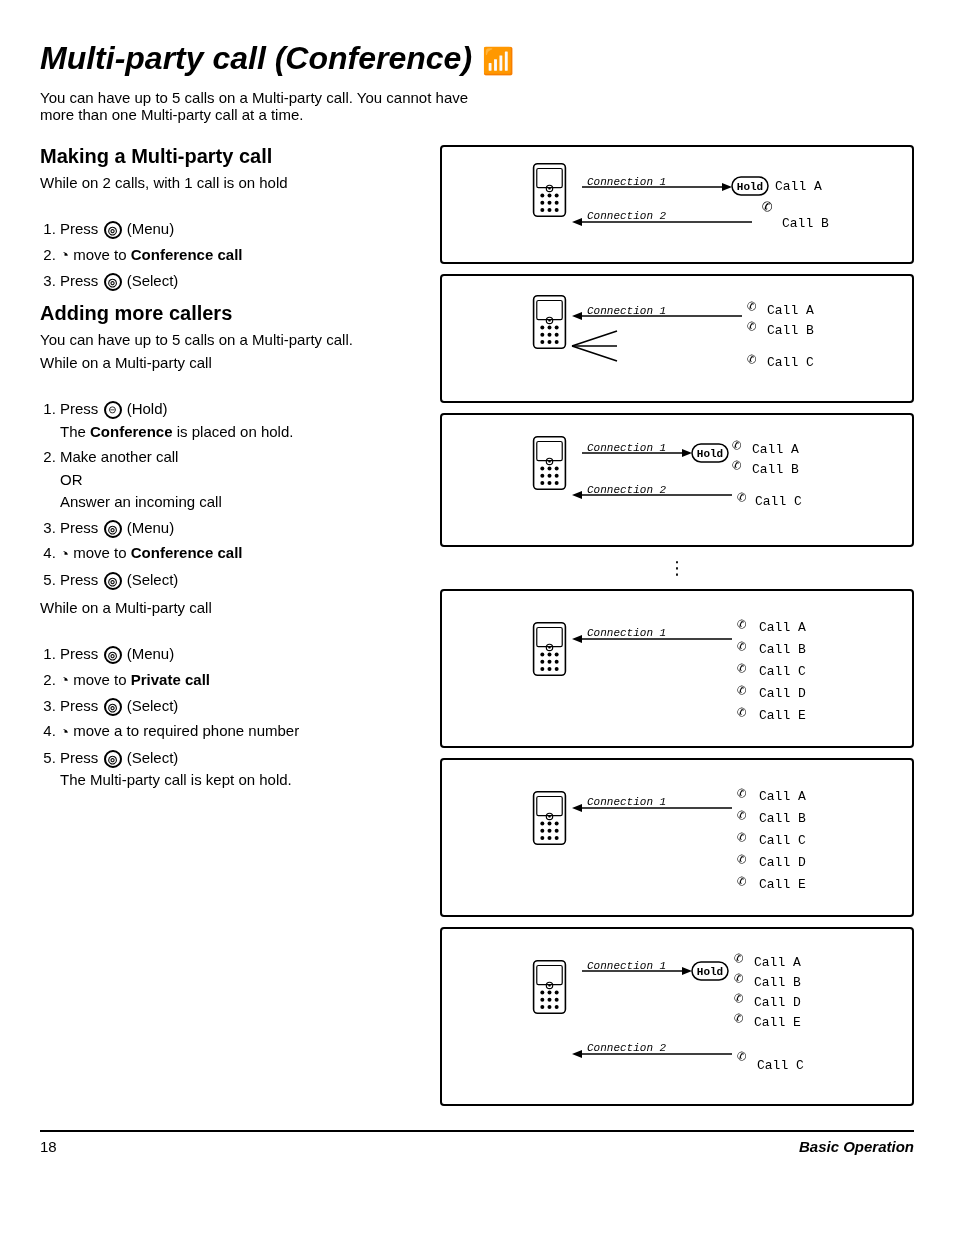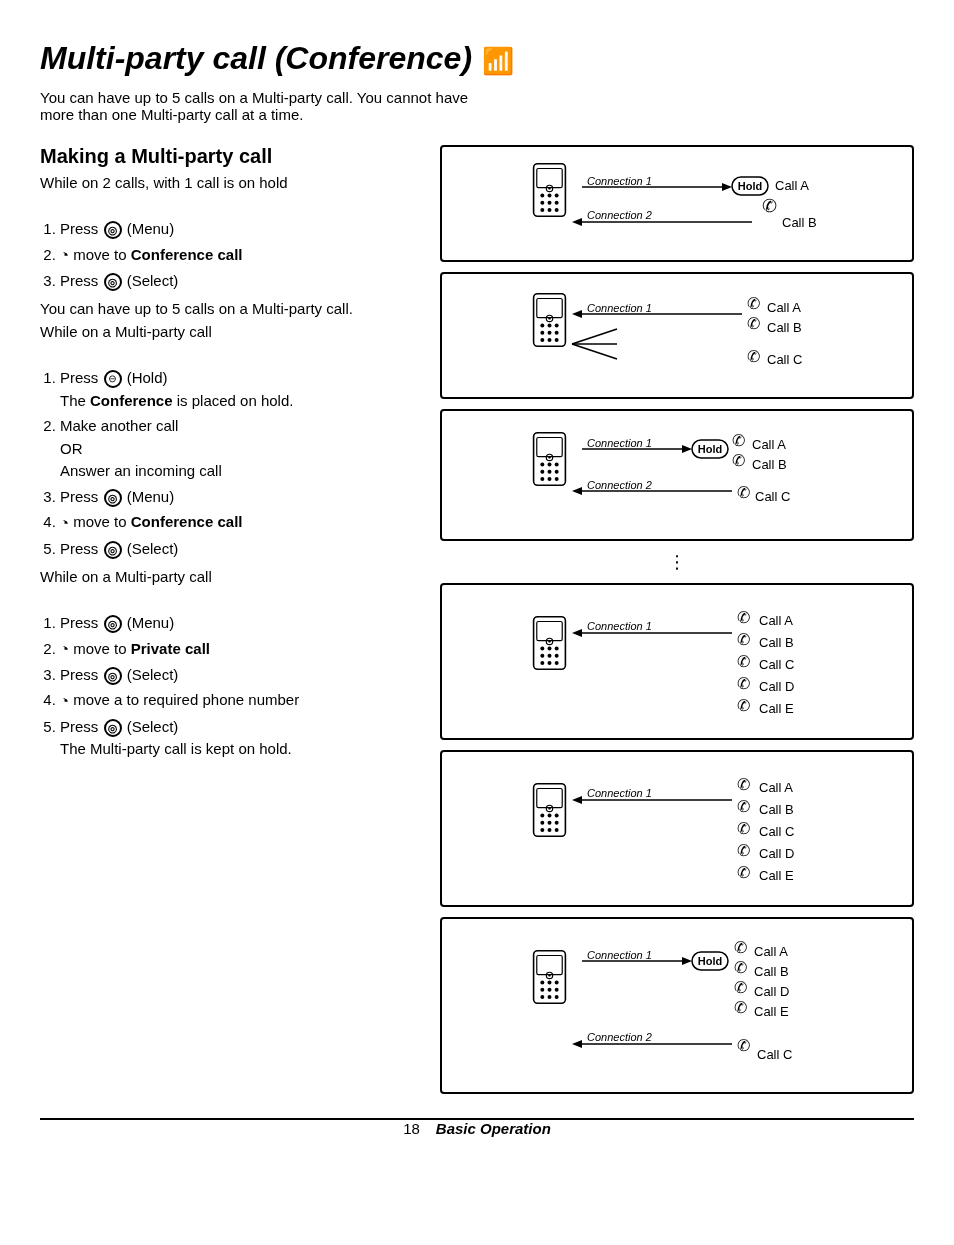--- a/index.html
+++ b/index.html
@@ -92,34 +92,36 @@
     }
 
     
     .diagram-box {
       border: 2px solid #000;
       border-radius: 4px;
       padding: 10px 9px;
       position: relative;
       background: #fff;
       min-height: 100px;
+      font-family: Liberation Mono, monospace;
     }
     .dots-row {
       text-align: center;
       font-size: 18px;
       line-height: 1;
       padding: 2px 0;
     }
 
     .footer-bar {
       display: flex;
-      justify-content: center;
+      justify-content: space-between;
       align-items: center;
       margin-top: 24px;
       border-top: 2px solid #000;
+      padding-top: 6px;
       gap: 16px;
     }
     .footer-num {
       font-size: 15px;
     }
     .footer-text {
       font-style: italic;
       font-weight: bold;
       font-size: 15px;
     }
@@ -176,20 +178,21 @@
       </li>
       <li>
         <span class="nav-icon">◔</span>
         move to <span class="bold">Conference call</span>
       </li>
       <li>
         Press <span class="circle-btn">◎</span> (Select)
       </li>
     </ol>
 
+    <h2>Adding more callers</h2>
     <p style="margin-bottom:6px;">You can have up to 5 calls on a Multi-party call.</p>
     <p class="italic-p">While on a Multi-party call</p>
     <ol>
       <li>
         Press <span class="hold-btn-inline">⊖</span> (Hold)<br>
         The <span class="bold">Conference</span> is placed on hold.
       </li>
       <li>
         Make another call<br>OR<br>Answer an incoming call
       </li>

